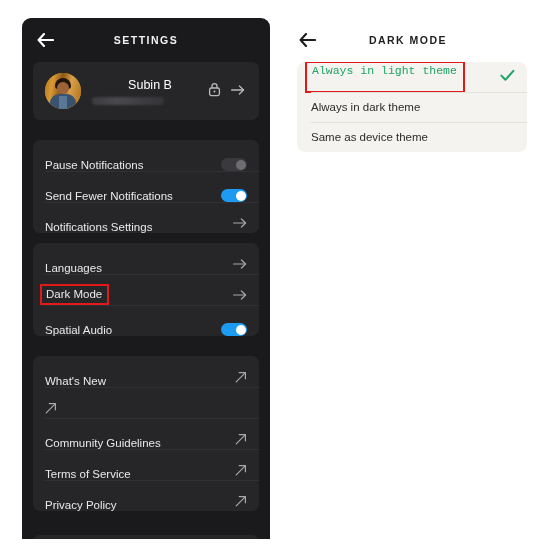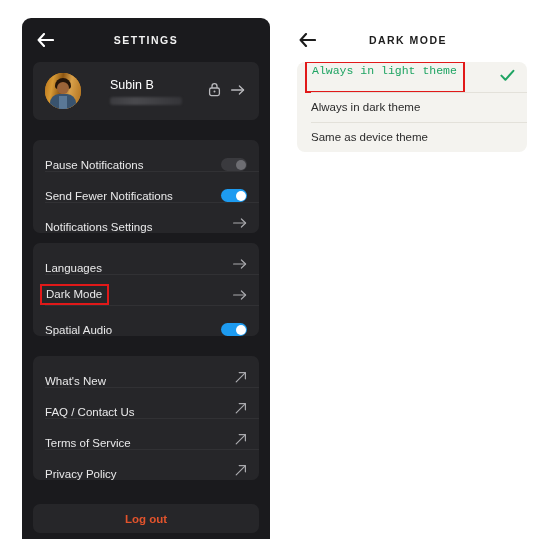--- a/index.html
+++ b/index.html
@@ -117,22 +117,23 @@
     position: absolute;
     left: 14px;
     bottom: 0;
     width: 8px;
     height: 13px;
     background: #5a7896;
   }
 
   .profile-text {
     flex: 1 1 auto;
-    padding-left: 29px;
+    padding-left: 11px;
     min-width: 0;
+    text-align: center;
   }
   .profile-name {
     color: #ffffff;
     font-size: 12.5px;
     line-height: 15px;
   }
   .profile-redacted {
     margin-top: 4px;
     width: 72px;
     height: 8px;
@@ -404,21 +405,29 @@
       <div class="row">
         <span class="row-label">What's New</span>
         <span class="ext-ico">
           <svg width="12" height="12" viewBox="0 0 12 12" aria-hidden="true">
             <path d="M1.2 10.8 L10.2 1.8" fill="none" stroke="#a9a9ad" stroke-width="1.2" stroke-linecap="round"></path>
             <path d="M4.2 1.6 H10.4 V7.8" fill="none" stroke="#a9a9ad" stroke-width="1.2" stroke-linecap="round" stroke-linejoin="round"></path>
           </svg>
         </span>
       </div>
       <div class="row">
-        <span class="row-label">FAQ / Contact Us</span>
+        <span class="ext-ico">
+          <svg width="12" height="12" viewBox="0 0 12 12" aria-hidden="true">
+            <path d="M1.2 10.8 L10.2 1.8" fill="none" stroke="#a9a9ad" stroke-width="1.2" stroke-linecap="round"></path>
+            <path d="M4.2 1.6 H10.4 V7.8" fill="none" stroke="#a9a9ad" stroke-width="1.2" stroke-linecap="round" stroke-linejoin="round"></path>
+          </svg>
+        </span>
+      </div>
+      <div class="row">
+        <span class="row-label">Community Guidelines</span>
         <span class="ext-ico">
           <svg width="12" height="12" viewBox="0 0 12 12" aria-hidden="true">
             <path d="M1.2 10.8 L10.2 1.8" fill="none" stroke="#a9a9ad" stroke-width="1.2" stroke-linecap="round"></path>
             <path d="M4.2 1.6 H10.4 V7.8" fill="none" stroke="#a9a9ad" stroke-width="1.2" stroke-linecap="round" stroke-linejoin="round"></path>
           </svg>
         </span>
       </div>
       <div class="row">
         <span class="row-label">Terms of Service</span>
         <span class="ext-ico">

